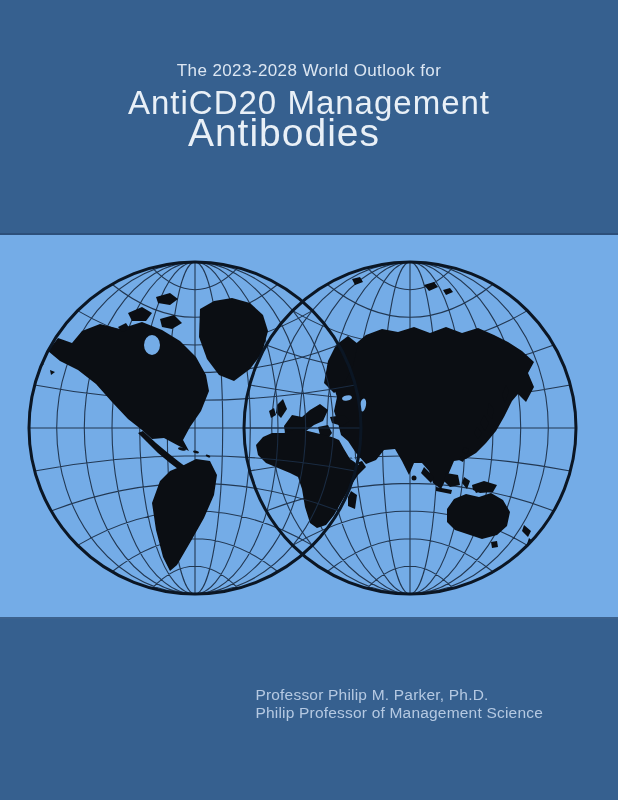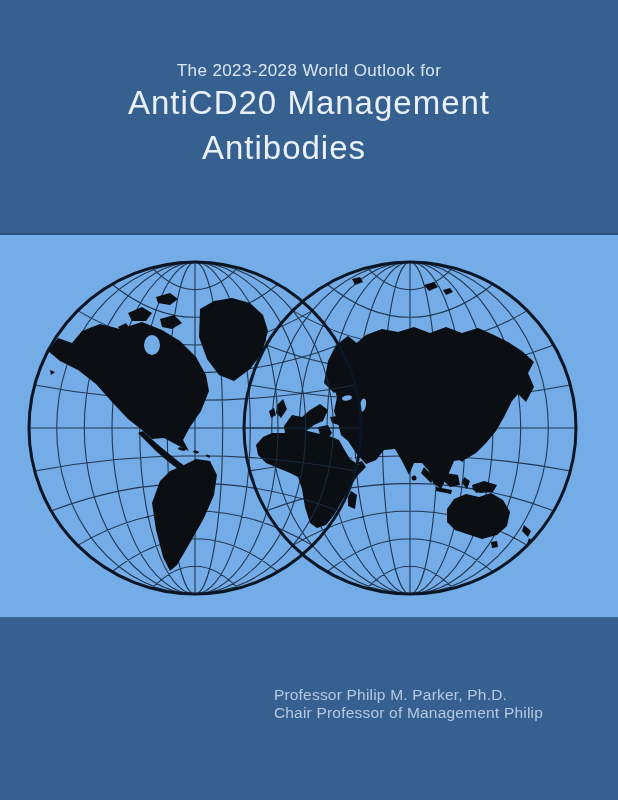--- a/index.html
+++ b/index.html
@@ -30,22 +30,22 @@
     position:absolute;top:61px;left:0;width:618px;
     font-size:17px;letter-spacing:.4px;
     color:var(--series-text);
   }
   .title-line1{
     position:absolute;top:84px;left:0;width:618px;
     font-size:33px;letter-spacing:1px;font-weight:normal;
     color:var(--title-text);
   }
   .title-line2{
-    position:absolute;top:129px;left:0;width:568px;
-    font-size:33px;letter-spacing:1px;font-weight:normal;
+    position:absolute;top:111px;left:0;width:568px;
+    font-size:39px;letter-spacing:1px;font-weight:normal;
     color:var(--title-text);
   }
   .map-band{
     position:absolute;top:233px;left:0;
     width:618px;height:384px;
     background:var(--map-background);
     border-top:2px solid var(--band-edge-top);
     box-sizing:border-box;
   }
   .map-band svg{display:block;}
@@ -138,16 +138,16 @@
 
       <circle class="globe-rim" cx="195" cy="193" r="166"></circle>
       <circle class="globe-rim" cx="410" cy="193" r="166"></circle>
     </svg>
   </div>
 
   <div class="bottom-band-edge"></div>
 
   <div class="author-block">
     <div>Professor Philip M. Parker, Ph.D.</div>
-    <div>Chair Professor of Management Philip</div>
+    <div>Philip Professor of Management Science</div>
   </div>
 
 </div>
 
 </body></html>

